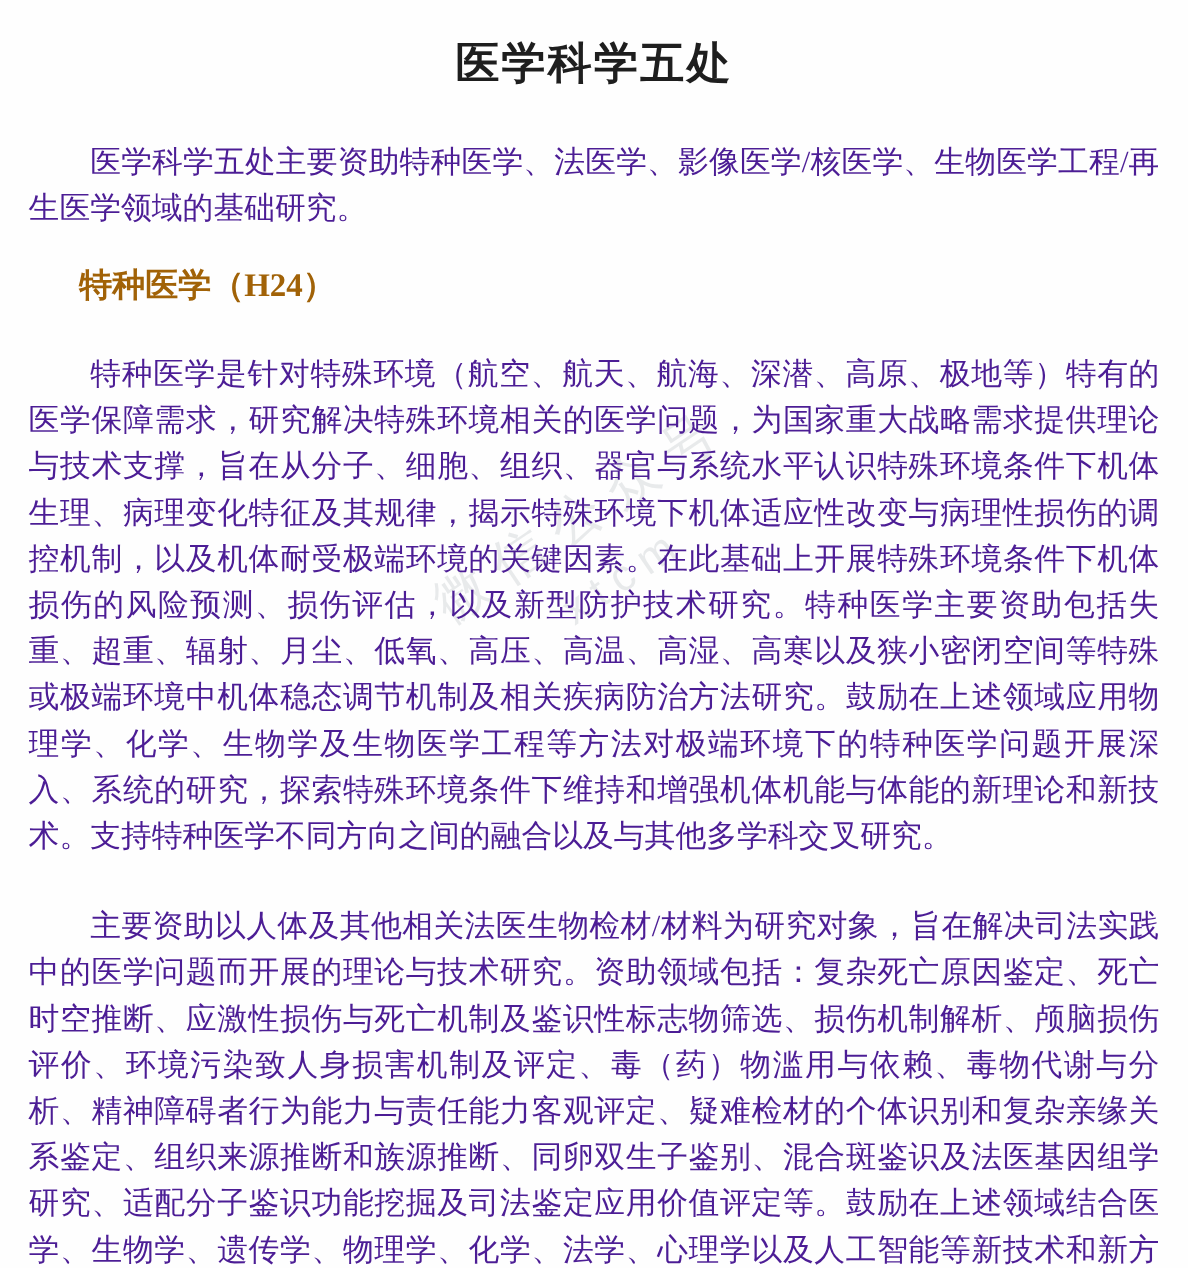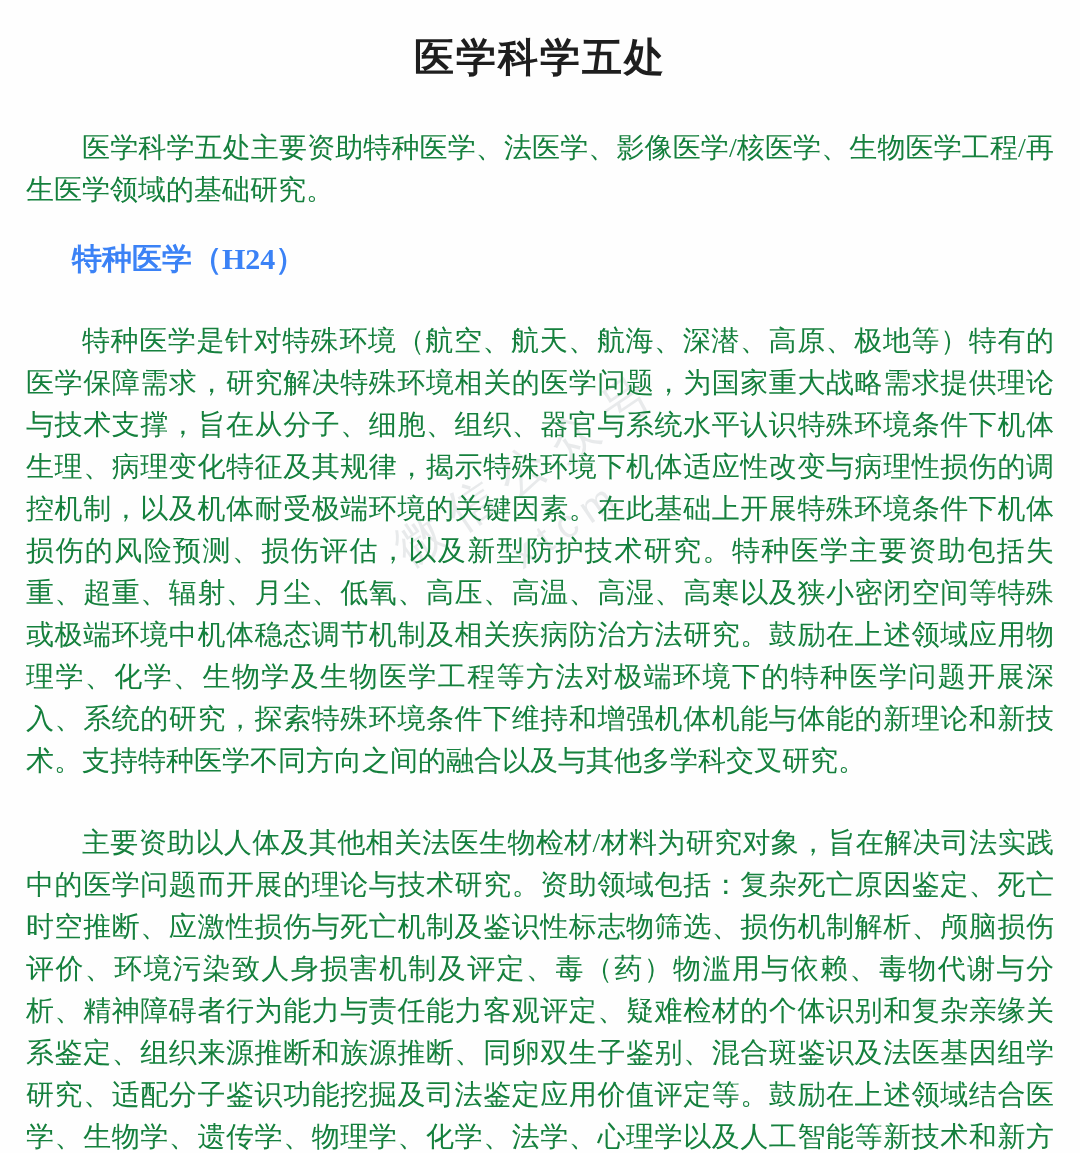--- a/index.html
+++ b/index.html
@@ -28,30 +28,30 @@
     font-weight: bold;
     letter-spacing: 2px;
     color: #1e1e1e;
   }
   .body-para {
     margin: 0;
     font-size: 28px;
     line-height: 42px;
     text-align: justify;
     text-indent: 56px;
-    color: #15803d;
+    color: #4c1d95;
   }
   .intro-para {
     margin-top: 42px;
   }
   .sec-heading {
     margin: 28px 0 0 46px;
     font-size: 30px;
     font-weight: bold;
-    color: #3b82f6;
+    color: #a16207;
     font-family: "Liberation Sans", "DejaVu Sans", sans-serif;
   }
   .sec-heading .sec-code {
     font-family: "Liberation Serif", "DejaVu Serif", serif;
   }
   .sec-heading-h25 {
     margin-top: 44px;
   }
   .sec-body {
     margin-top: 40px;

